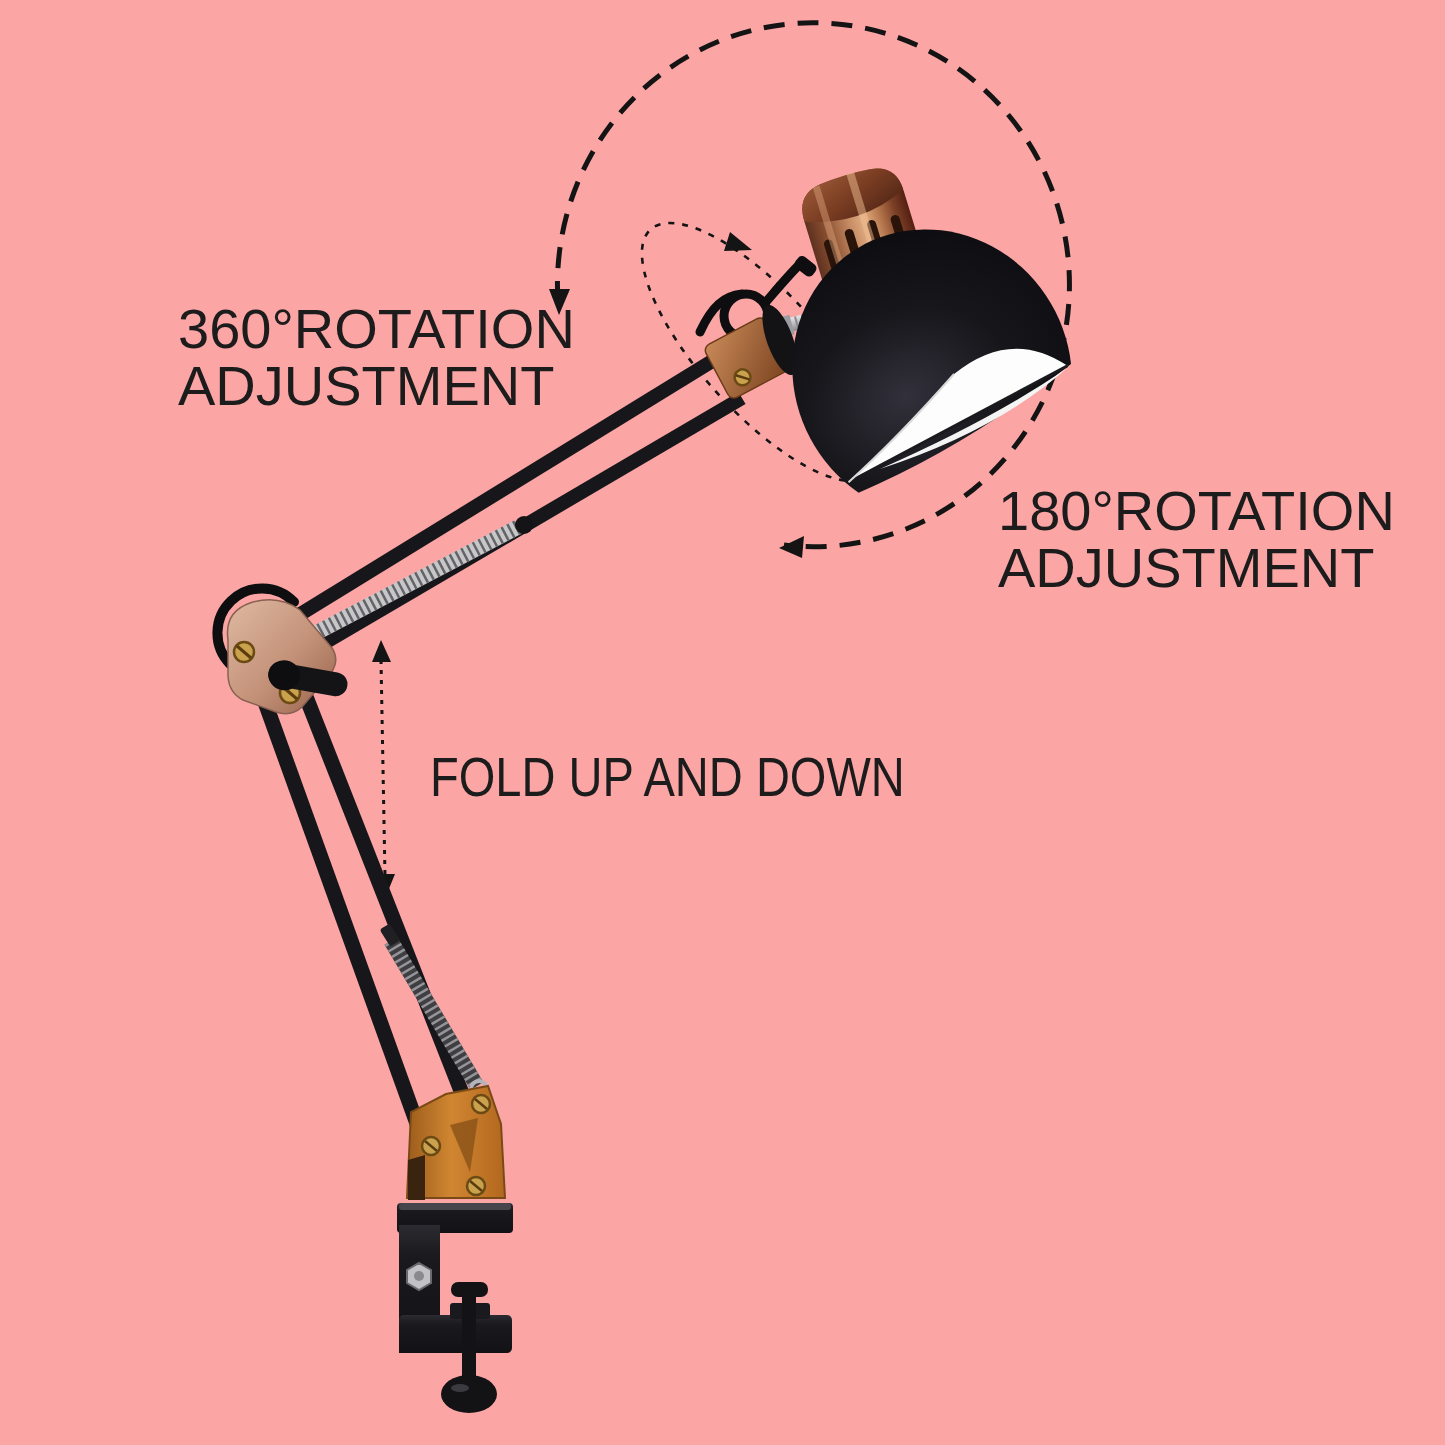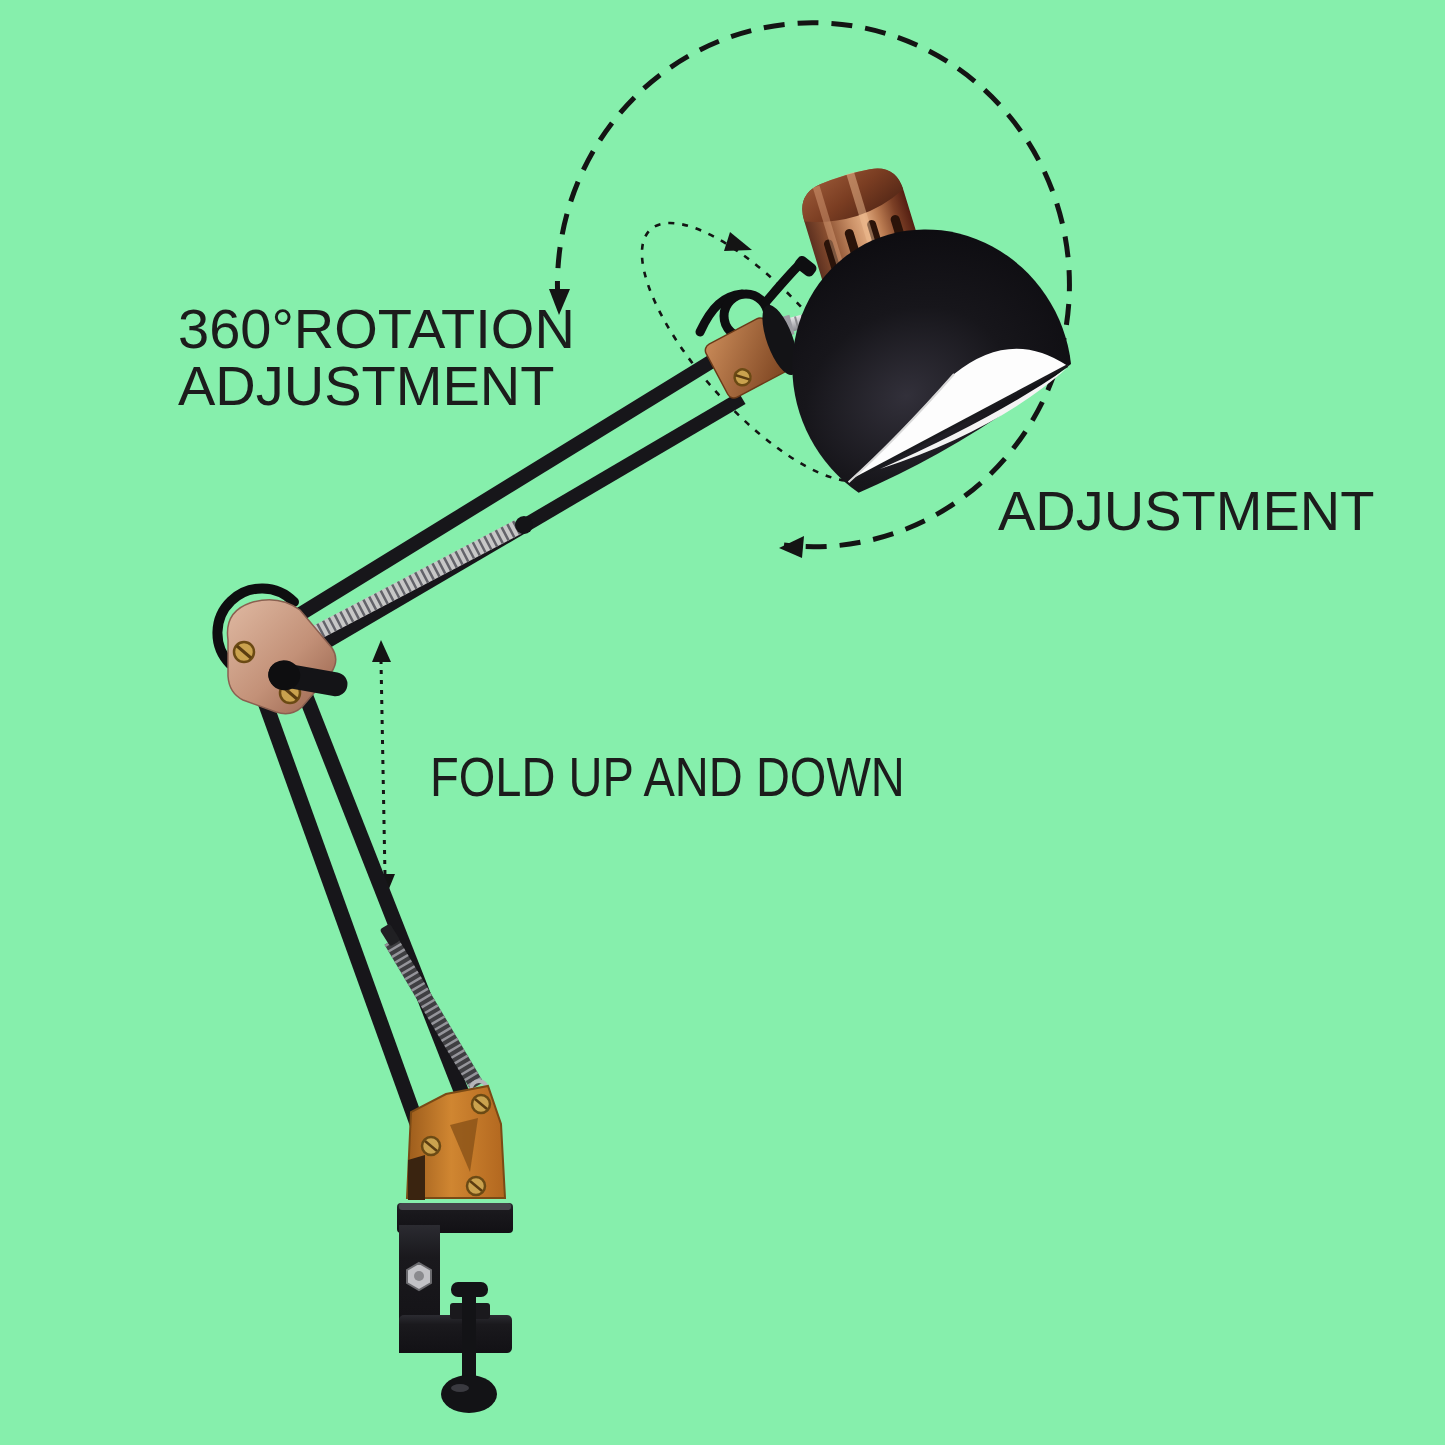--- a/index.html
+++ b/index.html
@@ -1,17 +1,17 @@
 <!DOCTYPE html>
 <html><head>
 <meta charset="utf-8">
 <style>
   html,body{margin:0;padding:0;background:#ffffff;}
   .stage{
-    position:relative;width:1445px;height:1445px;background:#86efac;overflow:hidden;
+    position:relative;width:1445px;height:1445px;background:#fca5a5;overflow:hidden;
     font-family:"Liberation Sans", sans-serif;
   }
   .stage svg{position:absolute;left:0;top:0;}
   .label{
     position:absolute;color:#1c1c1c;font-size:56px;line-height:57px;
     letter-spacing:0px;white-space:nowrap;font-weight:400;
   }
   .label span{display:block;}
   #label-360{left:178px;top:300px;}
   #label-180{left:998px;top:482px;}
@@ -214,20 +214,21 @@
       </g>
     </g>
   </svg>
 
   <div class="label" id="label-360">
     <span>360°ROTATION</span>
     <span>ADJUSTMENT</span>
   </div>
 
   <div class="label" id="label-180">
+    <span>180°ROTATION</span>
     <span>ADJUSTMENT</span>
   </div>
 
   <div class="label" id="label-fold">
     <span>FOLD UP AND DOWN</span>
   </div>
 
 </div>
 
 </body></html>

